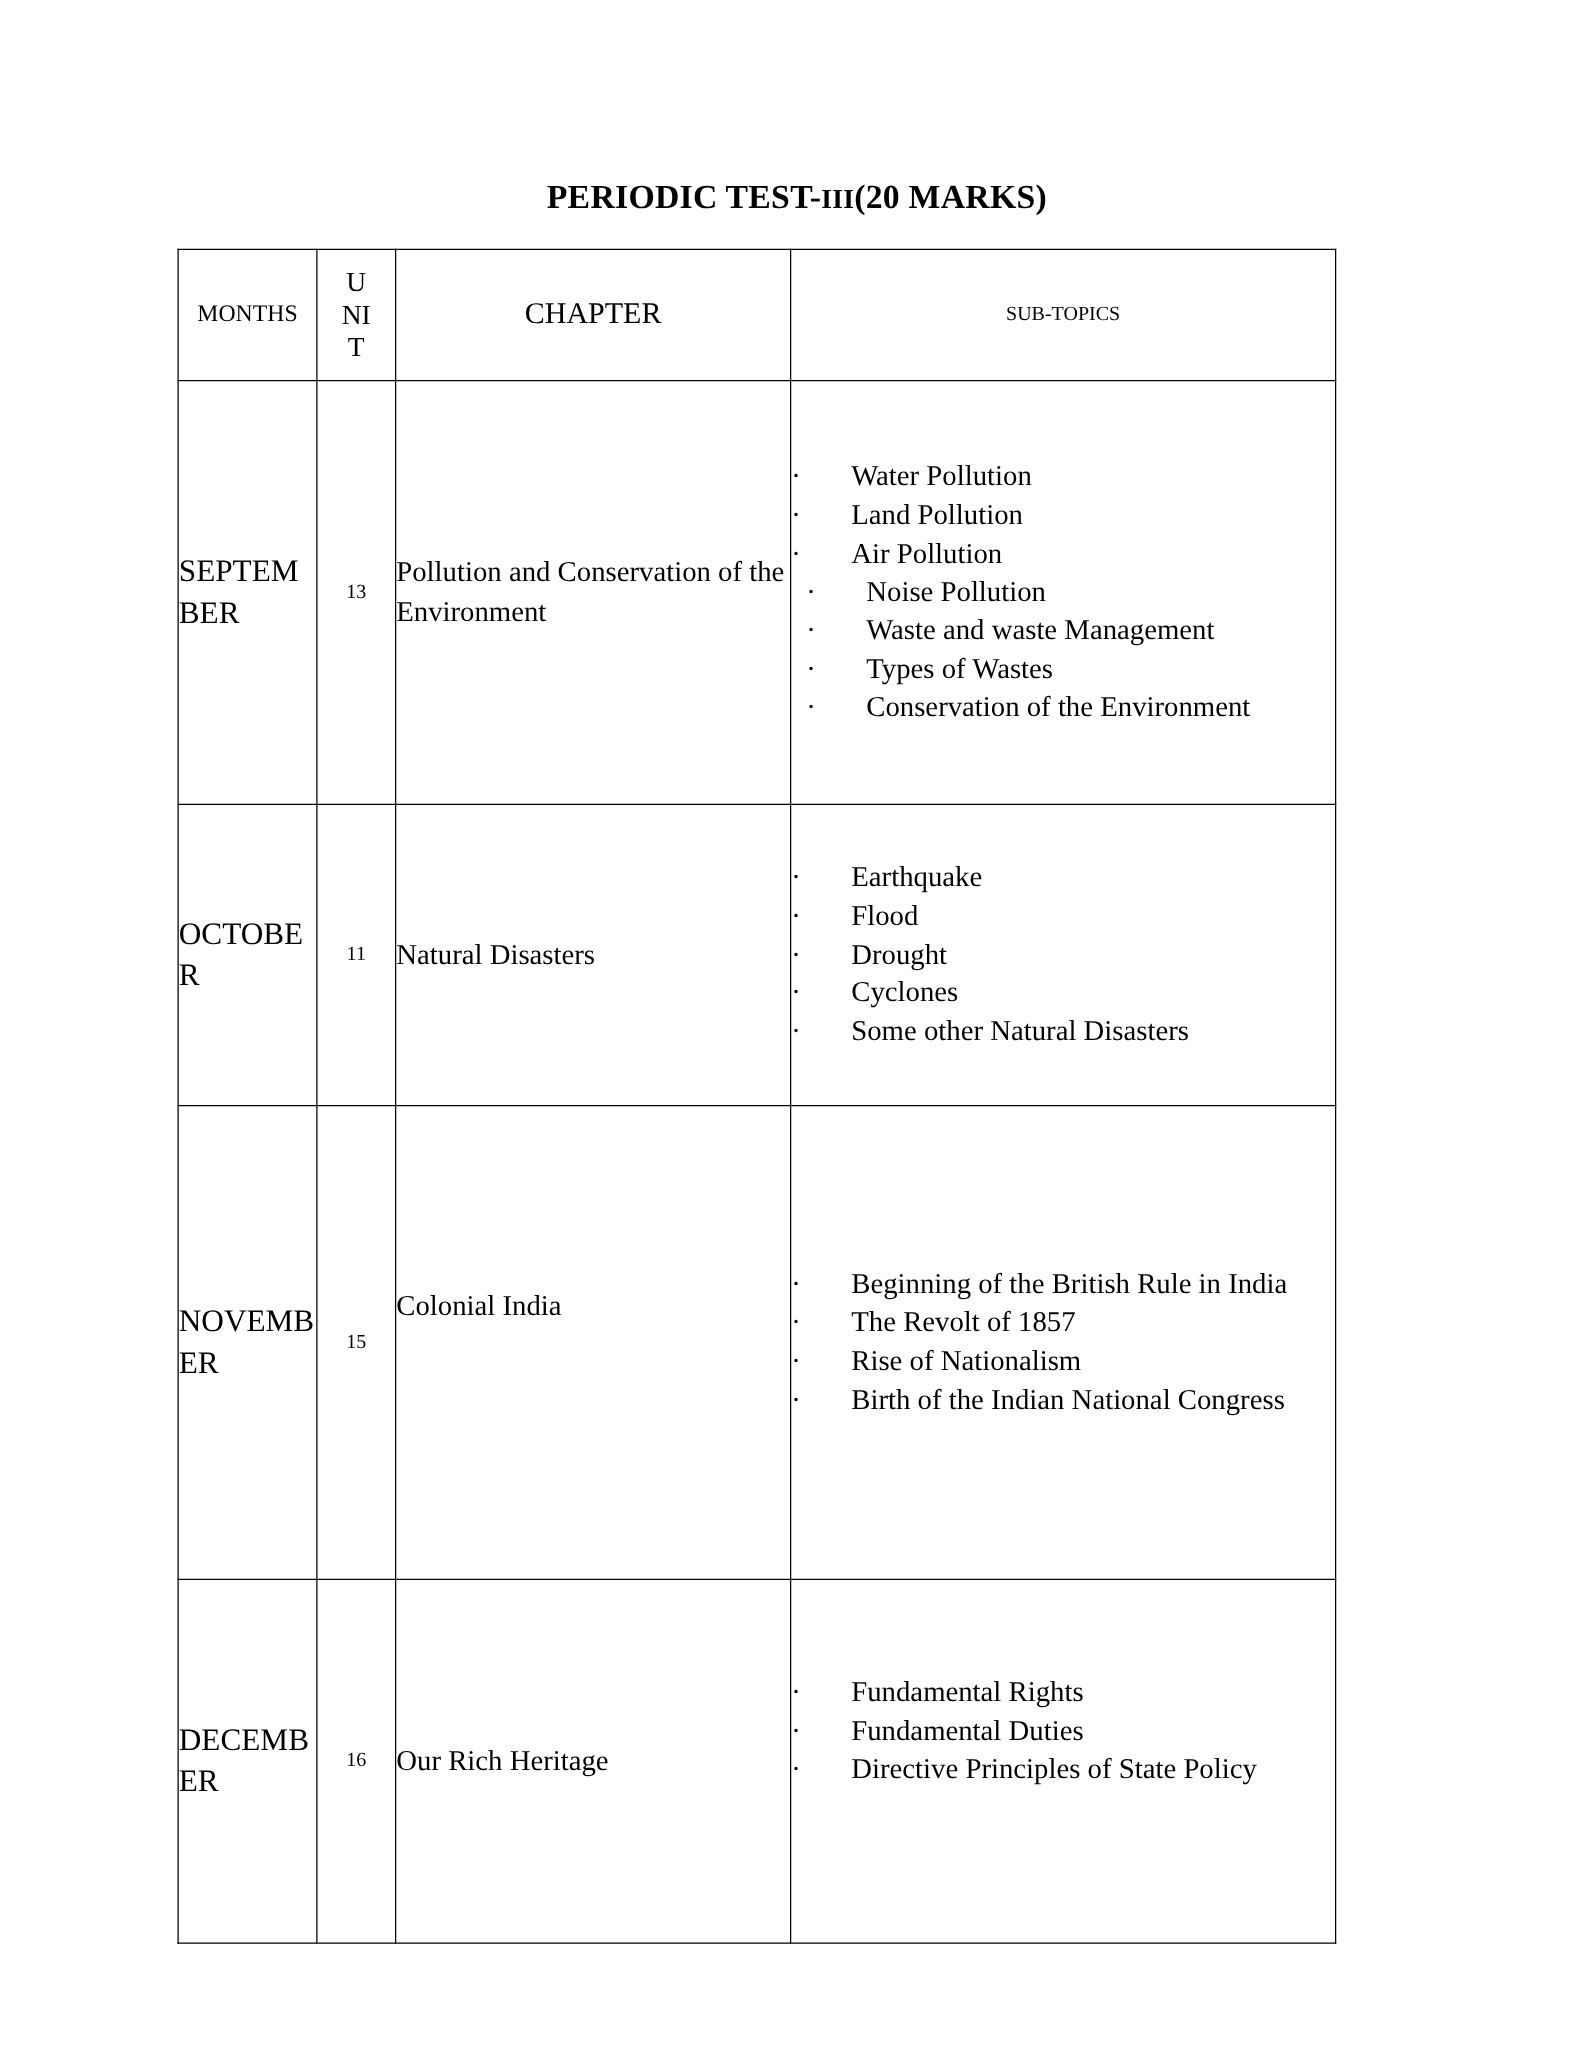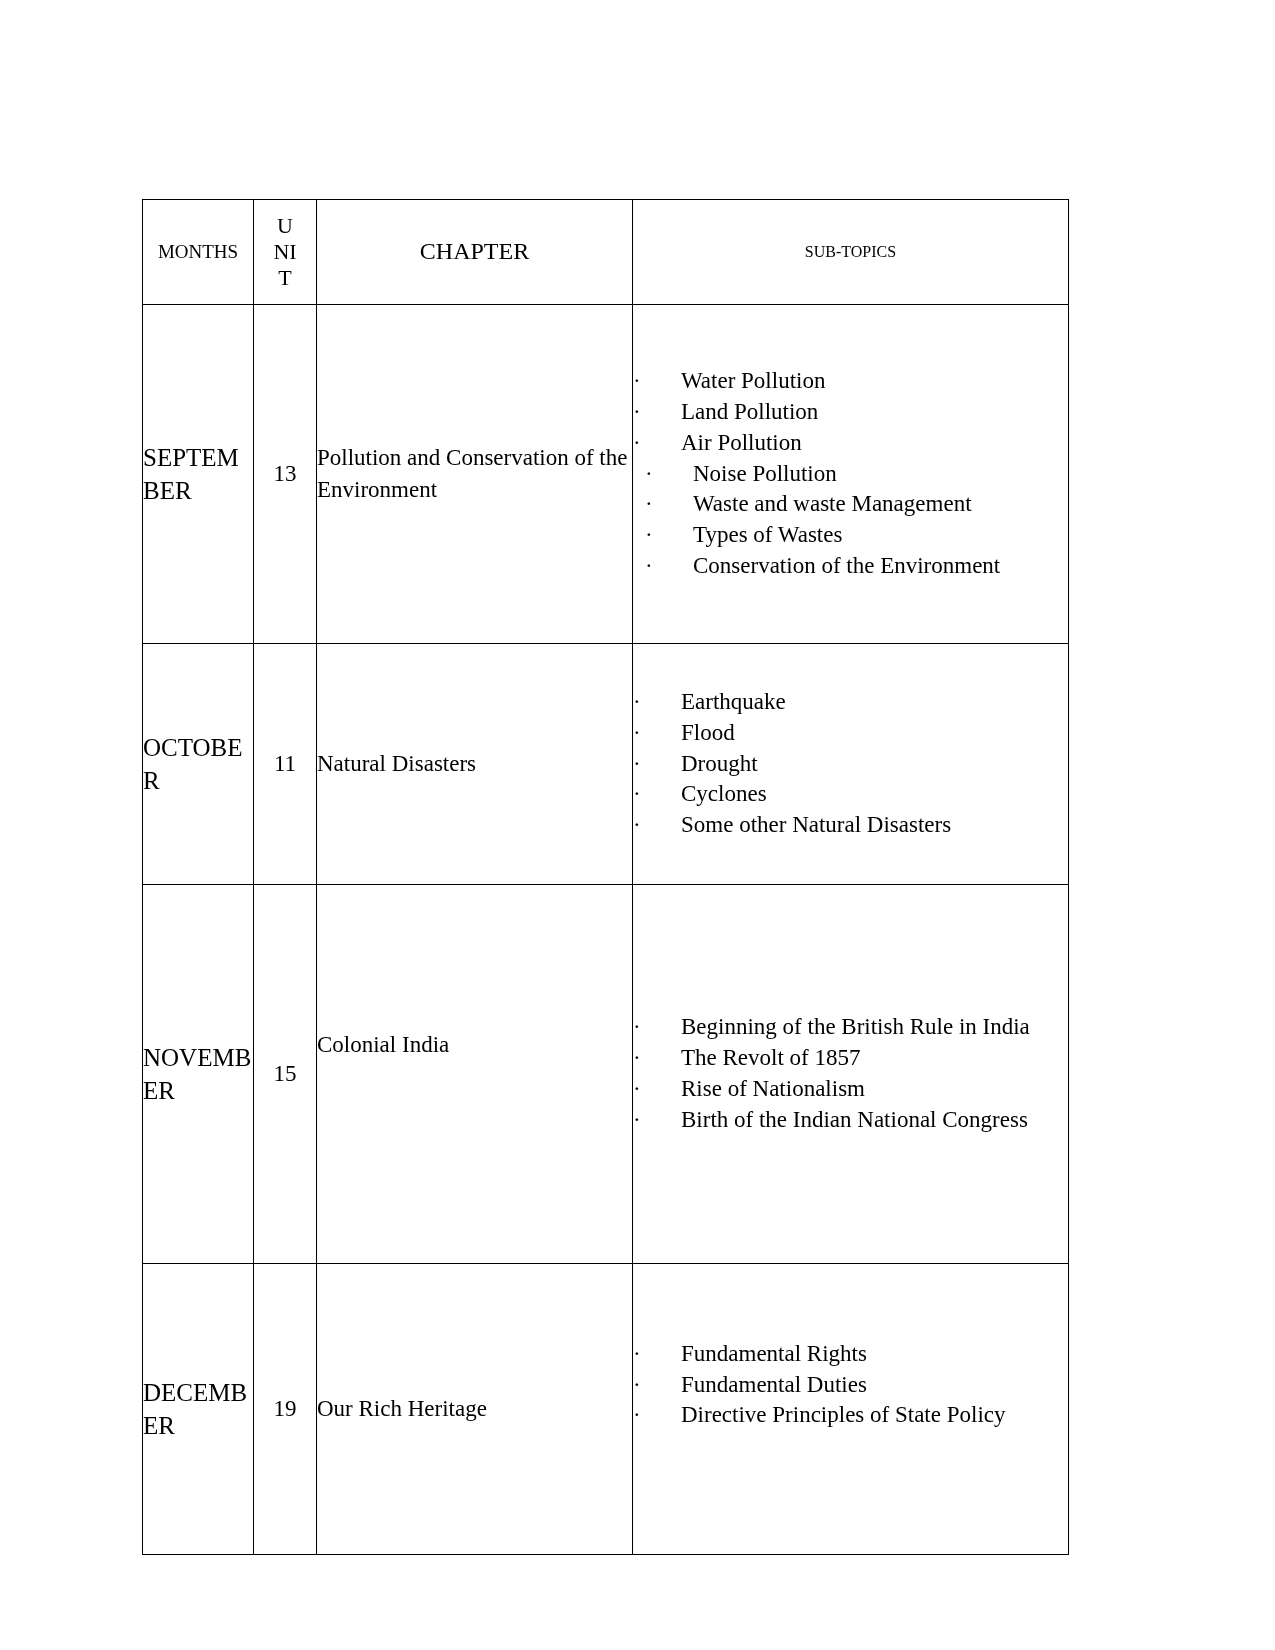--- a/index.html
+++ b/index.html
@@ -82,21 +82,21 @@
   
   td.month-cell {
     text-align: left;
     font-size: 25px;
     line-height: 1.32;
     word-break: break-all;
     padding: 0 4px;
   }
   td.unit-cell {
     text-align: center;
-    font-size: 23px;
+    font-size: 16px;
   }
   td.chap-cell {
     text-align: left;
     font-size: 23px;
     line-height: 1.38;
     padding: 0 8px 0 10px;
   }
   td.sub-cell {
     text-align: left;
     font-size: 23px;
@@ -129,20 +129,23 @@
   tr.r-sep td  { height: 338px; }
   tr.r-oct td  { height: 240px; }
   tr.r-nov td  { height: 320px; }
   tr.r-dec td  { height: 242px; }
 </style>
 </head>
 <body>
 
 <div class="page">
 
+  <div class="doc-title">
+    <span>PERIODIC TEST-</span><span class="small-roman">III</span><span>(20 MARKS)</span>
+  </div>
 
   <table class="syllabus">
     <colgroup>
       <col class="c-month">
         <col class="c-unit">
         <col class="c-chap">
         <col class="c-sub">
     </colgroup>
     <thead>
       <tr class="hdr">
@@ -195,21 +198,21 @@
             <li><span class="bp">·</span><span>Beginning of the British Rule in India</span></li>
             <li><span class="bp">·</span><span>The Revolt of 1857</span></li>
             <li><span class="bp">·</span><span>Rise of Nationalism</span></li>
             <li><span class="bp">·</span><span>Birth of the Indian National Congress</span></li>
           </ul>
         </td>
       </tr>
 
       <tr class="r-dec">
         <td class="month-cell">DECEMBER</td>
-        <td class="unit-cell">19</td>
+        <td class="unit-cell">16</td>
         <td class="chap-cell">Our Rich Heritage</td>
         <td class="sub-cell" style="vertical-align:middle; padding-bottom:48px;">
           <ul class="bullets sp-none">
             <li><span class="bp">·</span><span>Fundamental Rights</span></li>
             <li><span class="bp">·</span><span>Fundamental Duties</span></li>
             <li><span class="bp">·</span><span>Directive Principles of State Policy</span></li>
           </ul>
         </td>
       </tr>
 

